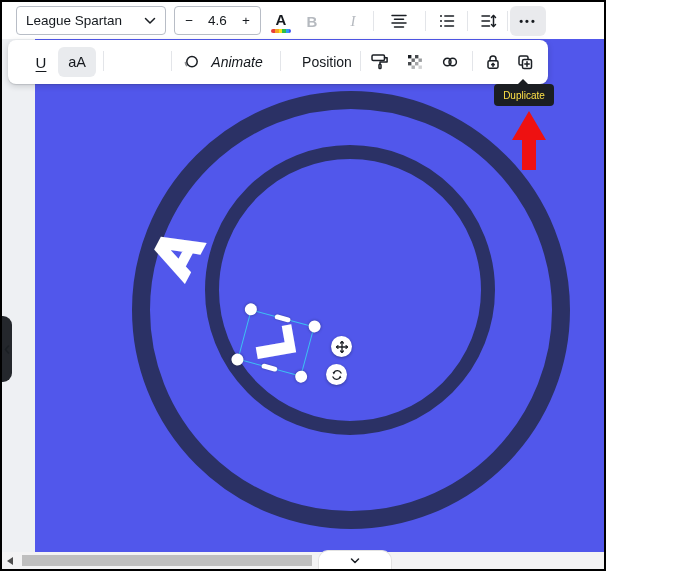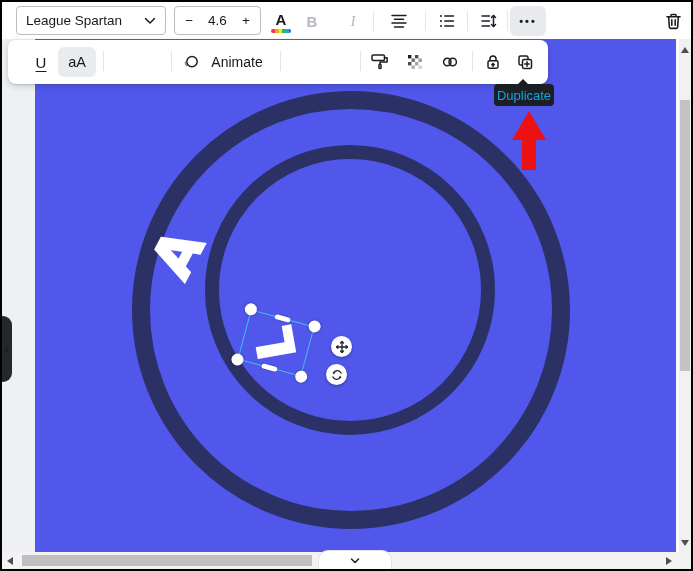--- a/index.html
+++ b/index.html
@@ -1,16 +1,16 @@
 <!DOCTYPE html>
 <html style="--canvas-bg: #5157eb; --ring: #2b3165; --selection: #3dc0f2; --arrow-red: #ee1111; --tooltip-bg: #1b1e22; --letter: #ffffff;"><head>
 <meta charset="utf-8">
 <style>
   html,body{margin:0;padding:0;background:#fff;}
-  #screen{position:relative;width:693px;height:571px;background:#fff;overflow:hidden;
+  #screen{position:relative;width:606px;height:571px;background:#fff;overflow:hidden;
           font-family:"Liberation Sans","DejaVu Sans",sans-serif;color:#15191e;}
   .abs{position:absolute;}
   .frame{position:absolute;inset:0;border:2px solid #000;pointer-events:none;z-index:99;}
 
   
   #top-toolbar{position:absolute;left:2px;top:2px;right:2px;height:37px;background:#fff;z-index:20;}
   .fontbox{left:14px;top:4px;width:150px;height:29px;border:1px solid #b8bdc6;border-radius:4px;
            display:flex;align-items:center;justify-content:space-between;padding:0 9px;box-sizing:border-box;
            font-size:13.5px;cursor:pointer;}
   .stepper{left:172px;top:4px;width:87px;height:29px;border:1px solid #b8bdc6;border-radius:4px;
@@ -48,22 +48,22 @@
           transform:rotate(15deg);z-index:7;box-sizing:border-box;}
   .handle{position:absolute;width:12px;height:12px;border-radius:50%;background:#fff;box-shadow:0 0 3px rgba(10,20,40,.45);}
   .h-tl{left:-7px;top:-7px;} .h-tr{right:-7px;top:-7px;} .h-bl{left:-7px;bottom:-7px;} .h-br{right:-7px;bottom:-7px;}
   .pill{position:absolute;width:16px;height:5px;border-radius:3px;background:#fff;box-shadow:0 0 2px rgba(10,20,40,.4);left:50%;margin-left:-8px;}
   .pill-top{top:-3px;} .pill-bottom{bottom:-3px;}
   .ctrl{position:absolute;width:21px;height:21px;border-radius:50%;background:#fff;display:flex;align-items:center;justify-content:center;
         box-shadow:0 1px 3px rgba(10,20,40,.4);z-index:8;cursor:pointer;}
   .ctrl-move{left:296px;top:297px;} .ctrl-rotate{left:291px;top:325px;}
 
   
-  #dup-tooltip{position:absolute;left:494px;top:84px;width:60px;height:22px;background:var(--tooltip-bg);color:#0ea5e9;
-               border-radius:4px;font-size:13px;display:flex;align-items:center;justify-content:center;z-index:40;}
+  #dup-tooltip{position:absolute;left:494px;top:84px;width:60px;height:22px;background:var(--tooltip-bg);color:#fde047;
+               border-radius:4px;font-size:10px;display:flex;align-items:center;justify-content:center;z-index:40;}
   #dup-tooltip .tri{position:absolute;top:-5px;left:23px;width:0;height:0;
                border-left:6px solid transparent;border-right:6px solid transparent;border-bottom:6px solid var(--tooltip-bg);}
   #red-arrow{position:absolute;left:505px;top:105px;z-index:30;}
 
   
   #left-tab{position:absolute;left:2px;top:316px;width:10px;height:66px;background:#24272c;border-radius:0 9px 9px 0;
             z-index:24;display:flex;align-items:center;justify-content:center;color:#fff;font-size:10px;cursor:pointer;}
   #left-strip{position:absolute;left:2px;top:39px;width:33px;height:513px;background:#eef0f3;z-index:4;}
 
   
@@ -154,22 +154,23 @@
     <div class="abs ctx-item u-btn">U</div>
     <div class="abs ctx-item aA-pill">aA</div>
     <div class="abs vdiv" style="left:95px;"></div>
     <div class="abs vdiv" style="left:163px;"></div>
     <div class="abs ctx-item" style="left:172px;width:22px;">
       <svg class="ic" width="18" height="18" viewBox="0 0 18 18">
         <circle cx="10" cy="8.6" r="5.2"></circle>
         <path d="M4.6 12.6 A5.2 5.2 0 0 1 3.4 9.4" style="stroke-opacity:.5;"></path>
       </svg>
     </div>
-    <div class="abs ctx-item label-btn" style="left:196px;width:58px;">Animate</div>
+    <div class="abs ctx-item label-btn" style="left:196px;width:58px;font-style:italic;">Animate</div>
     <div class="abs vdiv" style="left:272px;"></div>
+    <div class="abs ctx-item label-btn" style="left:287px;width:56px;">Position</div>
     <div class="abs vdiv" style="left:352px;"></div>
 
     <div class="abs ctx-item" style="left:358px;width:28px;">
       <svg class="ic" width="20" height="20" viewBox="0 0 20 20">
         <rect class="o" x="2" y="3" width="12.5" height="5.5" rx="1.2"></rect>
         <path d="M14.5 5.75h2.6v4.3H10v2.2"></path>
         <rect class="o" x="9" y="12.2" width="2" height="4.3" rx="0.8"></rect>
       </svg>
     </div>
     <div class="abs ctx-item" style="left:393px;width:28px;">

